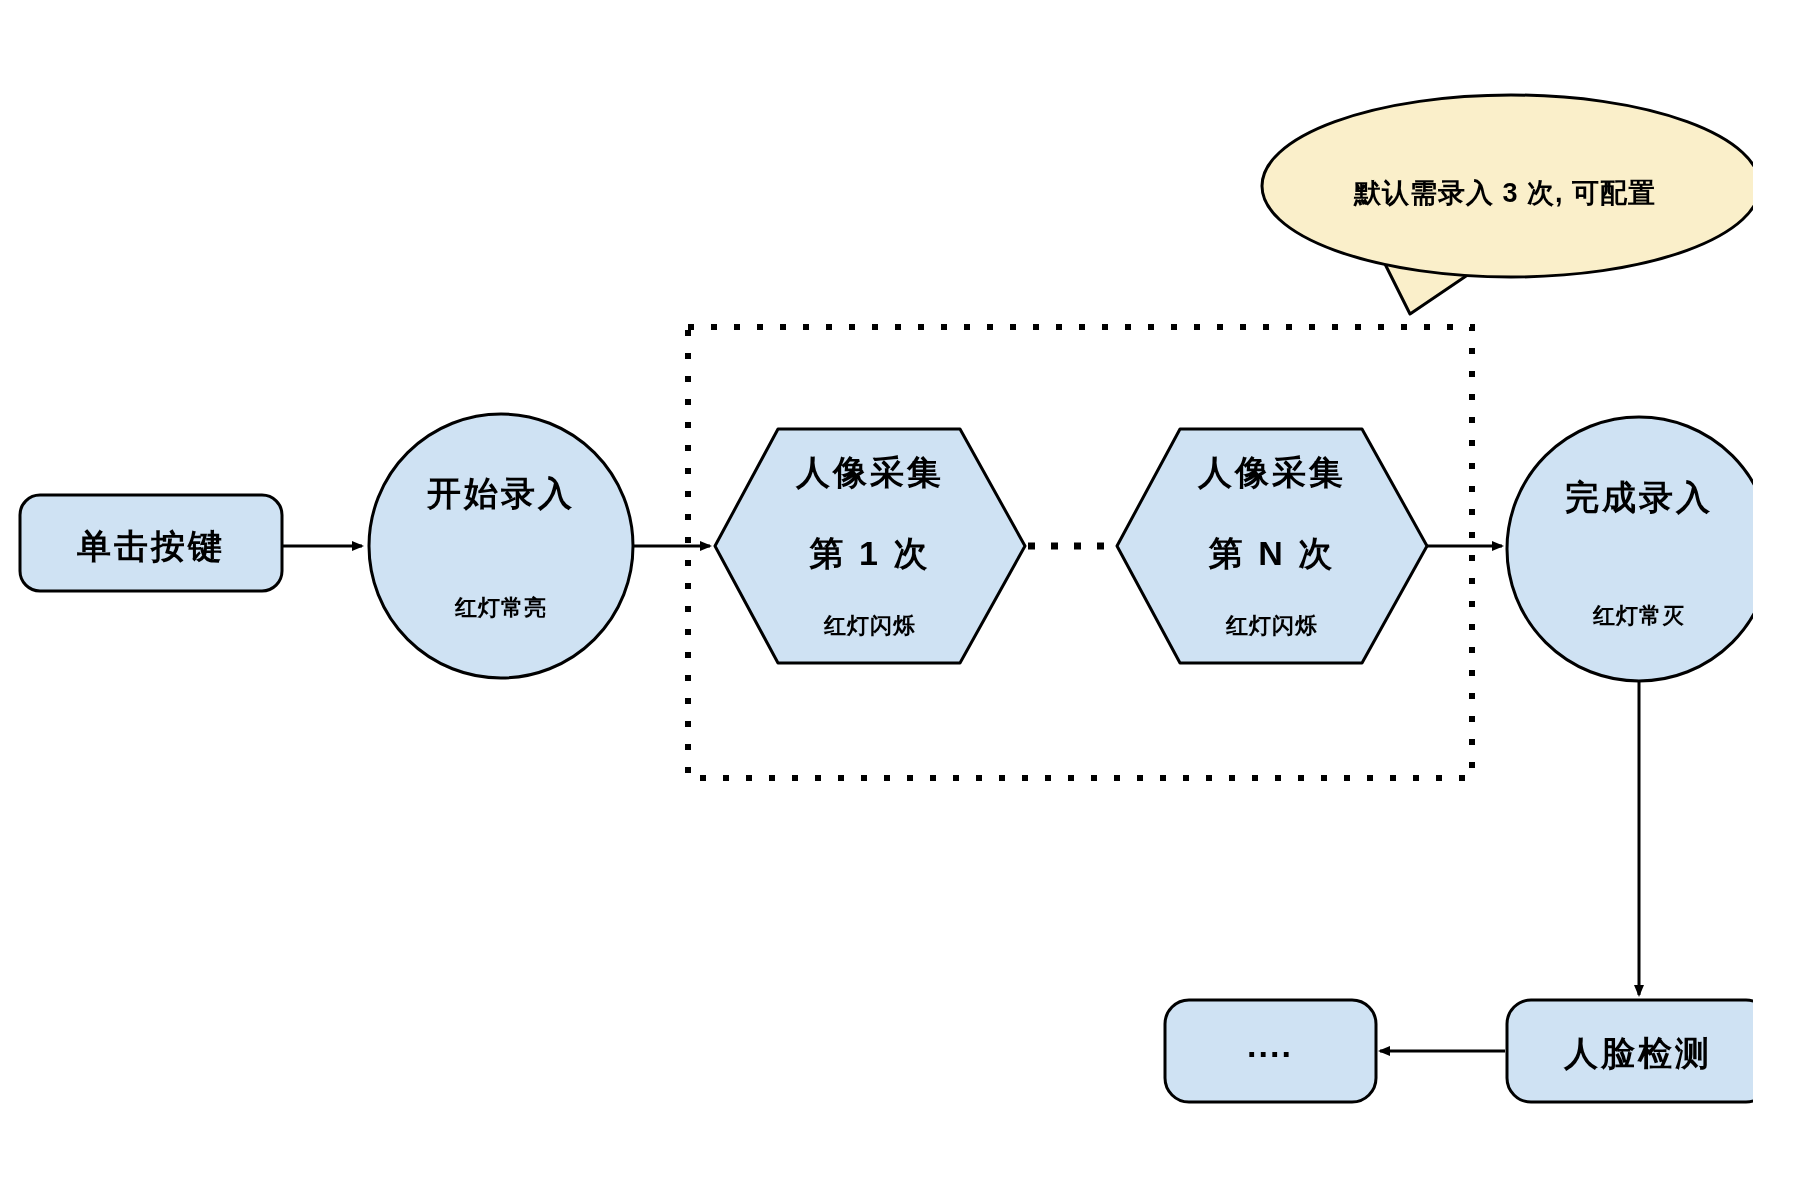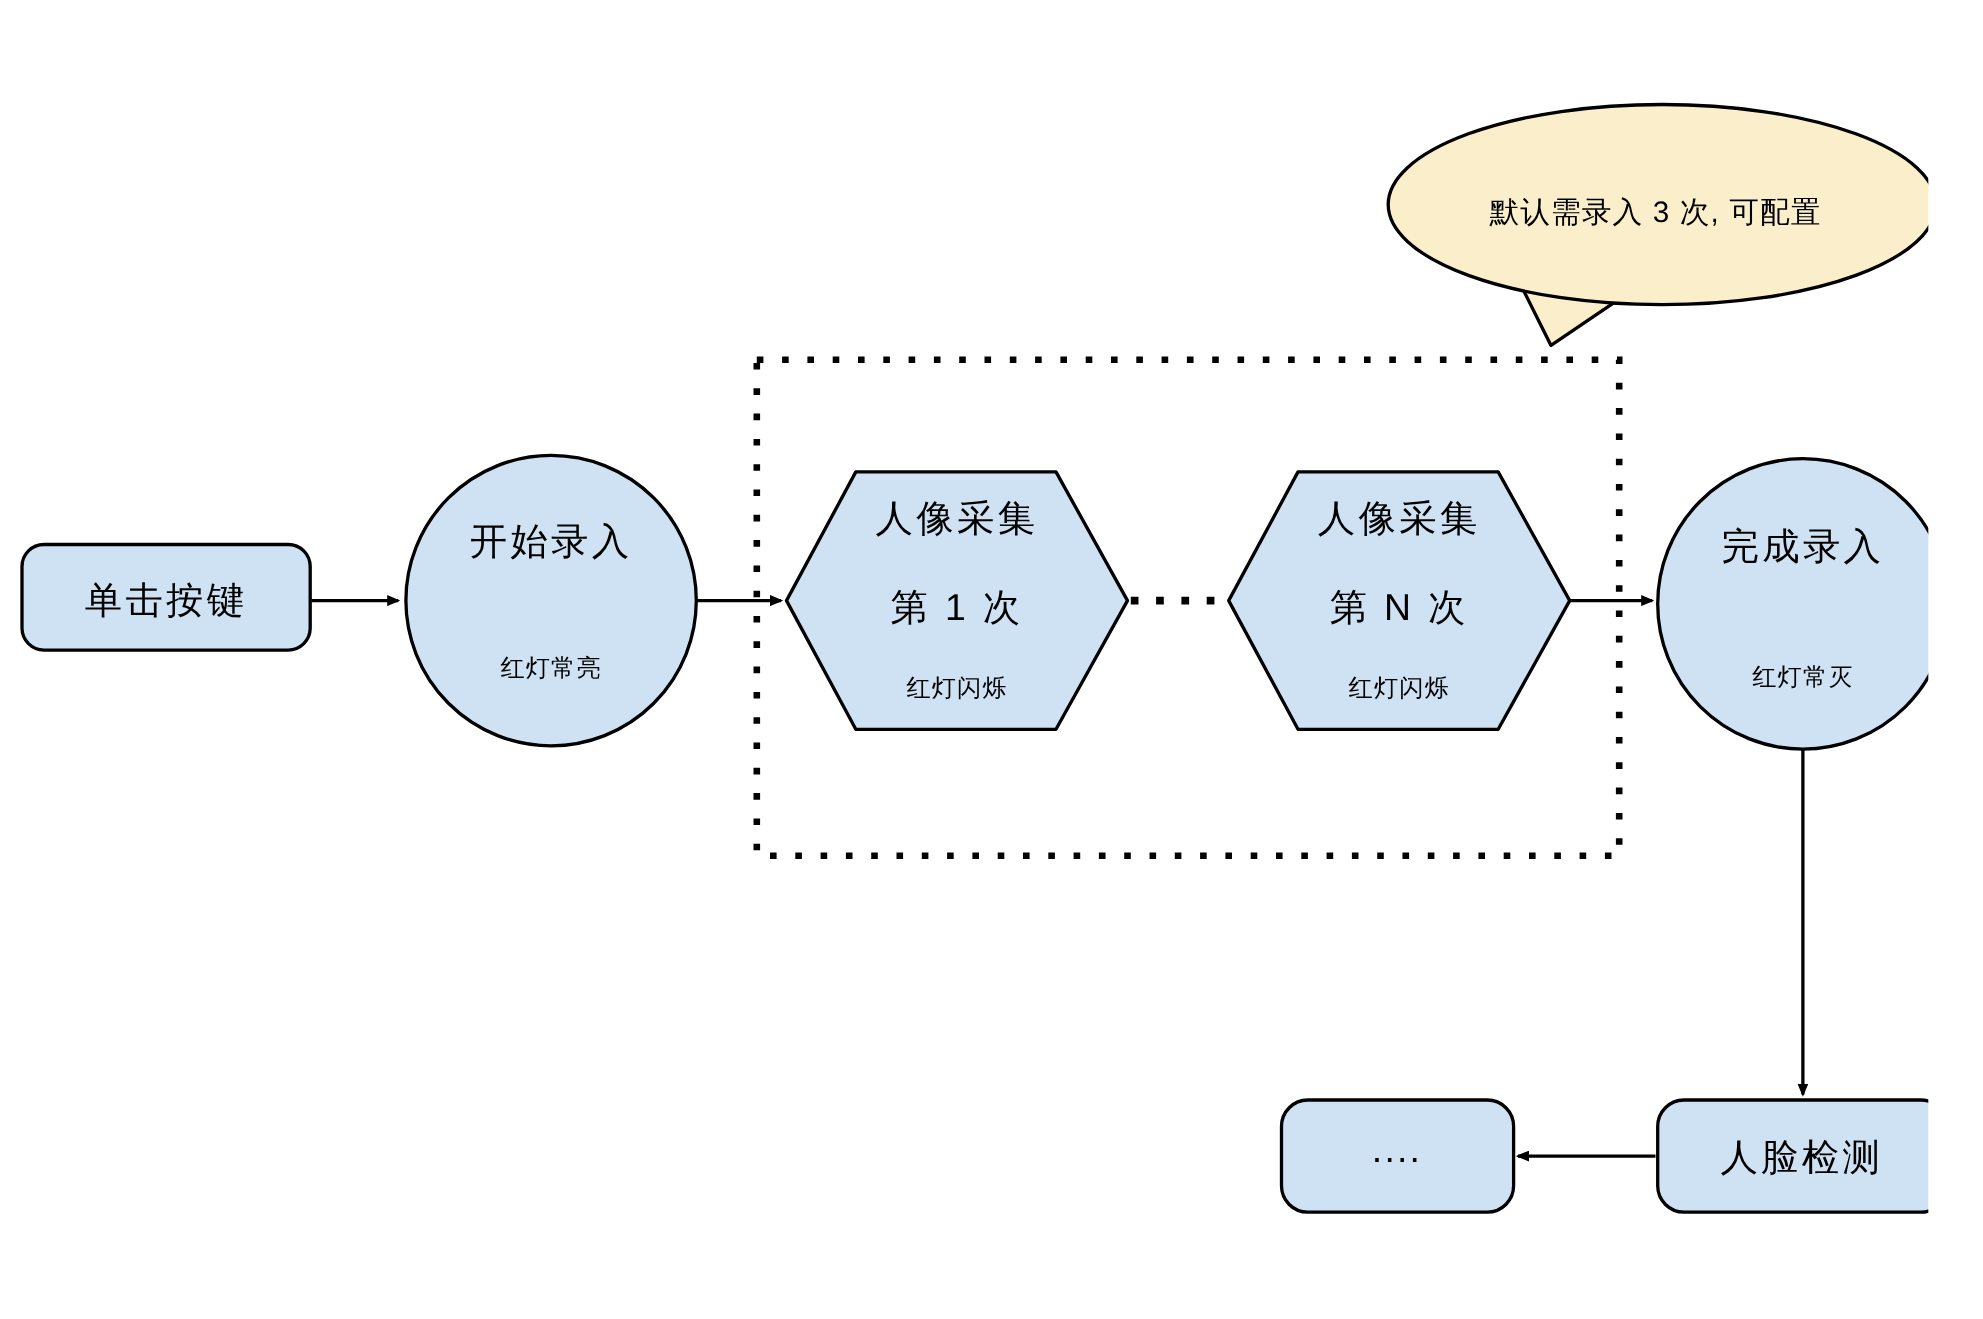--- a/index.html
+++ b/index.html
@@ -7,20 +7,21 @@
     padding: 0;
     background: #ffffff;
   }
   .stage {
     position: relative;
     width: 1753px;
     height: 1199px;
     background: #ffffff;
     overflow: hidden;
     font-family: "Liberation Sans", "DejaVu Sans", sans-serif;
+    font-weight: bold;
   }
   svg { display: block; }
   text {
     font-family: "Liberation Sans", "DejaVu Sans", sans-serif;
     fill: #000000;
   }
   .node-label {
     font-size: 34px;
     letter-spacing: 3px;
   }

